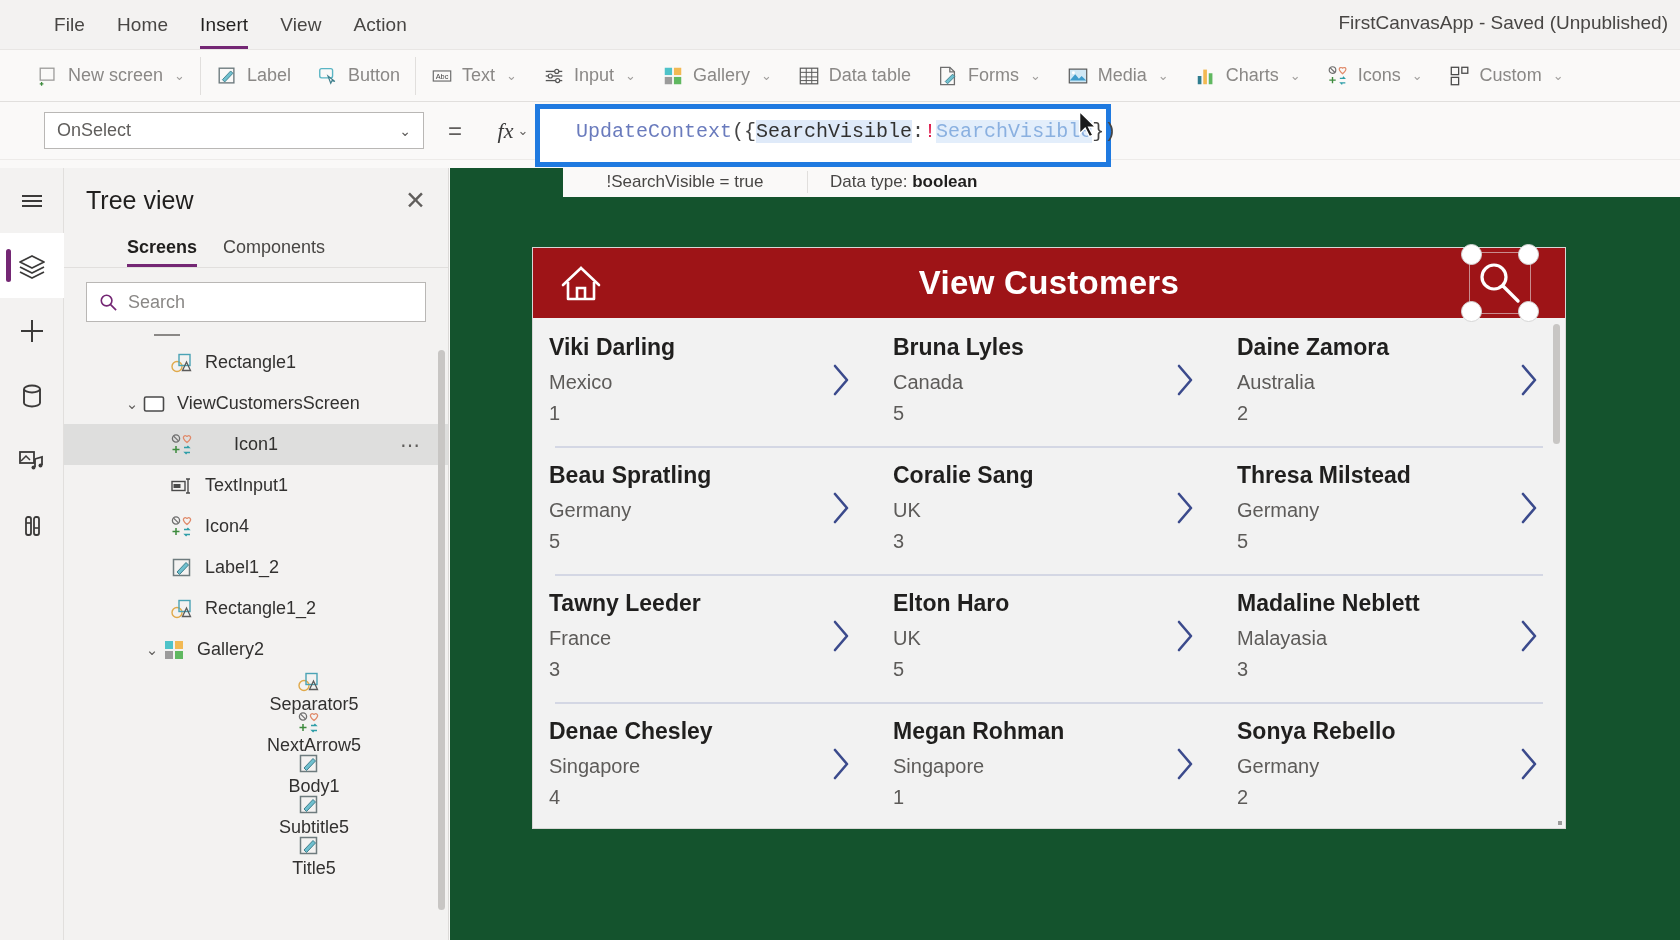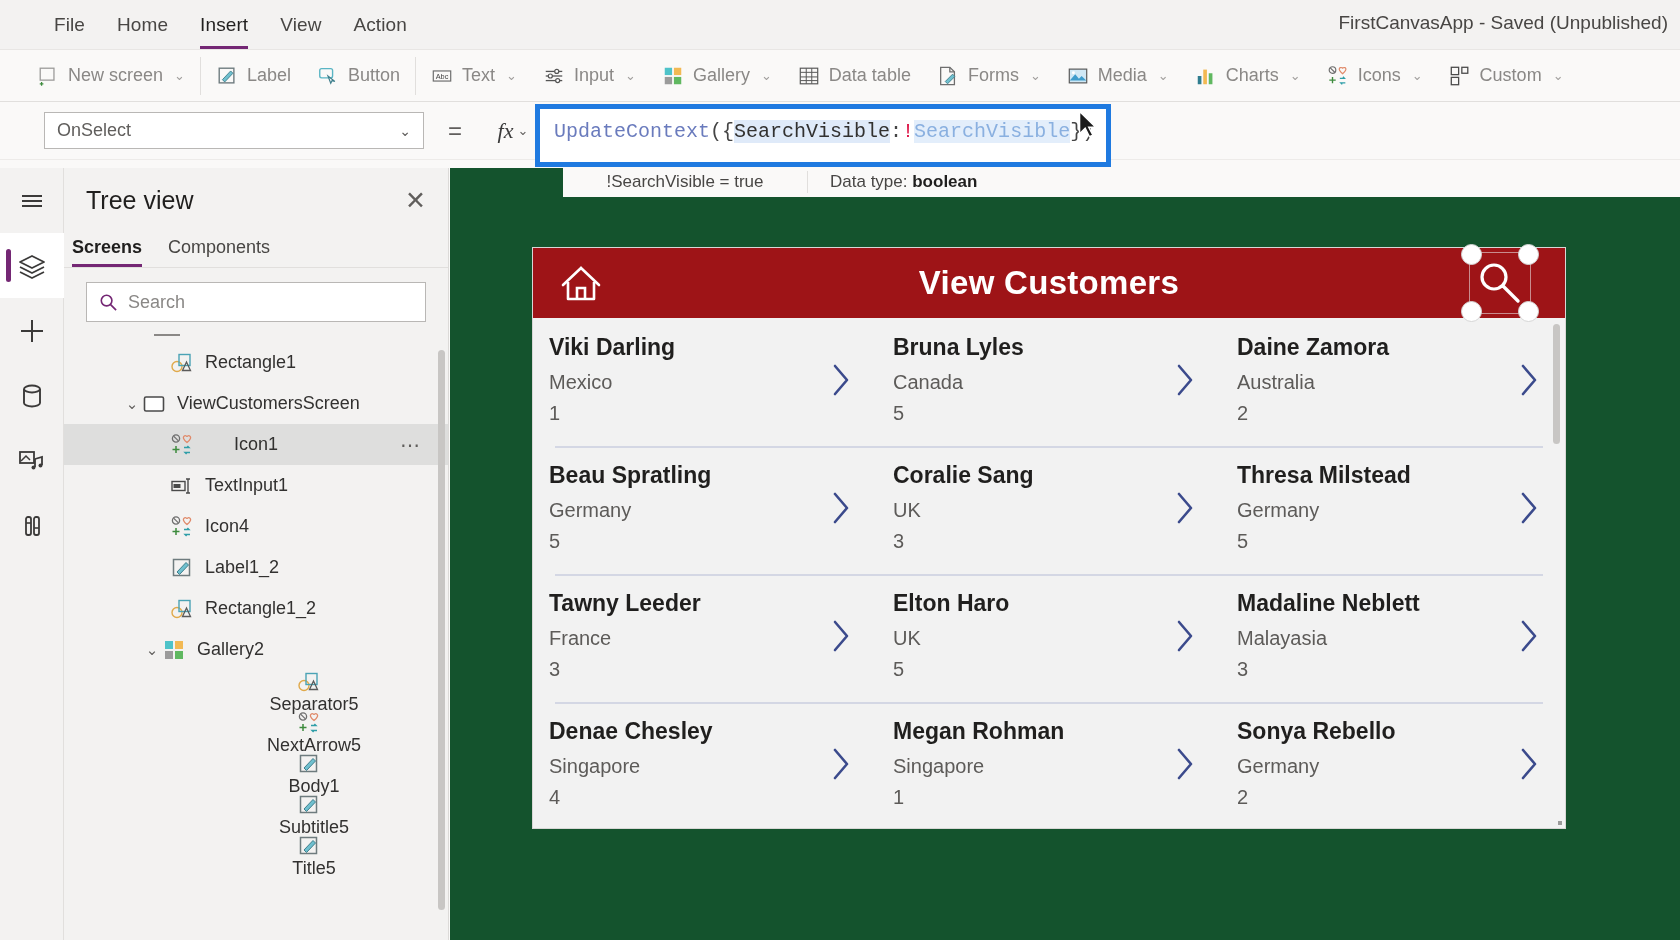--- a/index.html
+++ b/index.html
@@ -71,21 +71,21 @@
   
   .fbox{
     position:absolute; left:535px; top:104px; width:576px; height:63px;
     border:5px solid #1f7ae0; background:#fff; z-index:6;
   }
   .fbox-inner{
     position:absolute; left:0; right:0; top:0; height:45px;
     display:flex; align-items:center; padding-left:14px;
     font-family:"Liberation Mono", monospace; font-size:20px; white-space:nowrap;
   }
-  .tok-fn{ color:#6a7bbd; }
+  .tok-fn{ color:#6a7bbd;margin-left:22px; }
   .tok-paren{ color:#454545; }
   .tok-key{ color:#323130; background:#dfeaf9; }
   .tok-bang{ color:#d14; }
   .tok-var{ color:#8ab0e0; background:#e3eefb; }
   .cursor-arrow{
     position:absolute; left:1078px; top:110px; z-index:9;
     width:20px; height:28px;
   }
 
   
@@ -118,21 +118,21 @@
   .tree{
     position:absolute; left:64px; top:168px; width:385px; height:772px;
     background:#f3f2f1; border-right:1px solid #dcdad8;
   }
   .tree-head{
     display:flex; align-items:center; justify-content:space-between;
     padding:18px 22px 0 22px;
   }
   .tree-title{ font-size:25px; color:#201f1e; }
   .tree-close{ font-size:25px; color:#605e5c; cursor:default; line-height:1; }
-  .tabs{ display:flex; gap:26px; padding:22px 22px 0 8px; }
+  .tabs{ display:flex; gap:26px; padding:22px 22px 0 22px;margin-left:41px; }
   .tab{ position:relative; font-size:18px; color:#484644; padding-bottom:9px; cursor:default;}
   .tab.active{ font-weight:bold; color:#201f1e; }
   .tab.active:after{
     content:""; position:absolute; left:0; right:0; bottom:0; height:3px; background:#742774;
   }
   .tabs-rule{ height:1px; background:#e1dfdd; margin:0 0 0 0; }
   .searchbox{
     margin:14px 22px 0 22px; height:40px; background:#fff;
     border:1px solid #b9b7b5; display:flex; align-items:center; gap:10px; padding:0 12px;
   }

